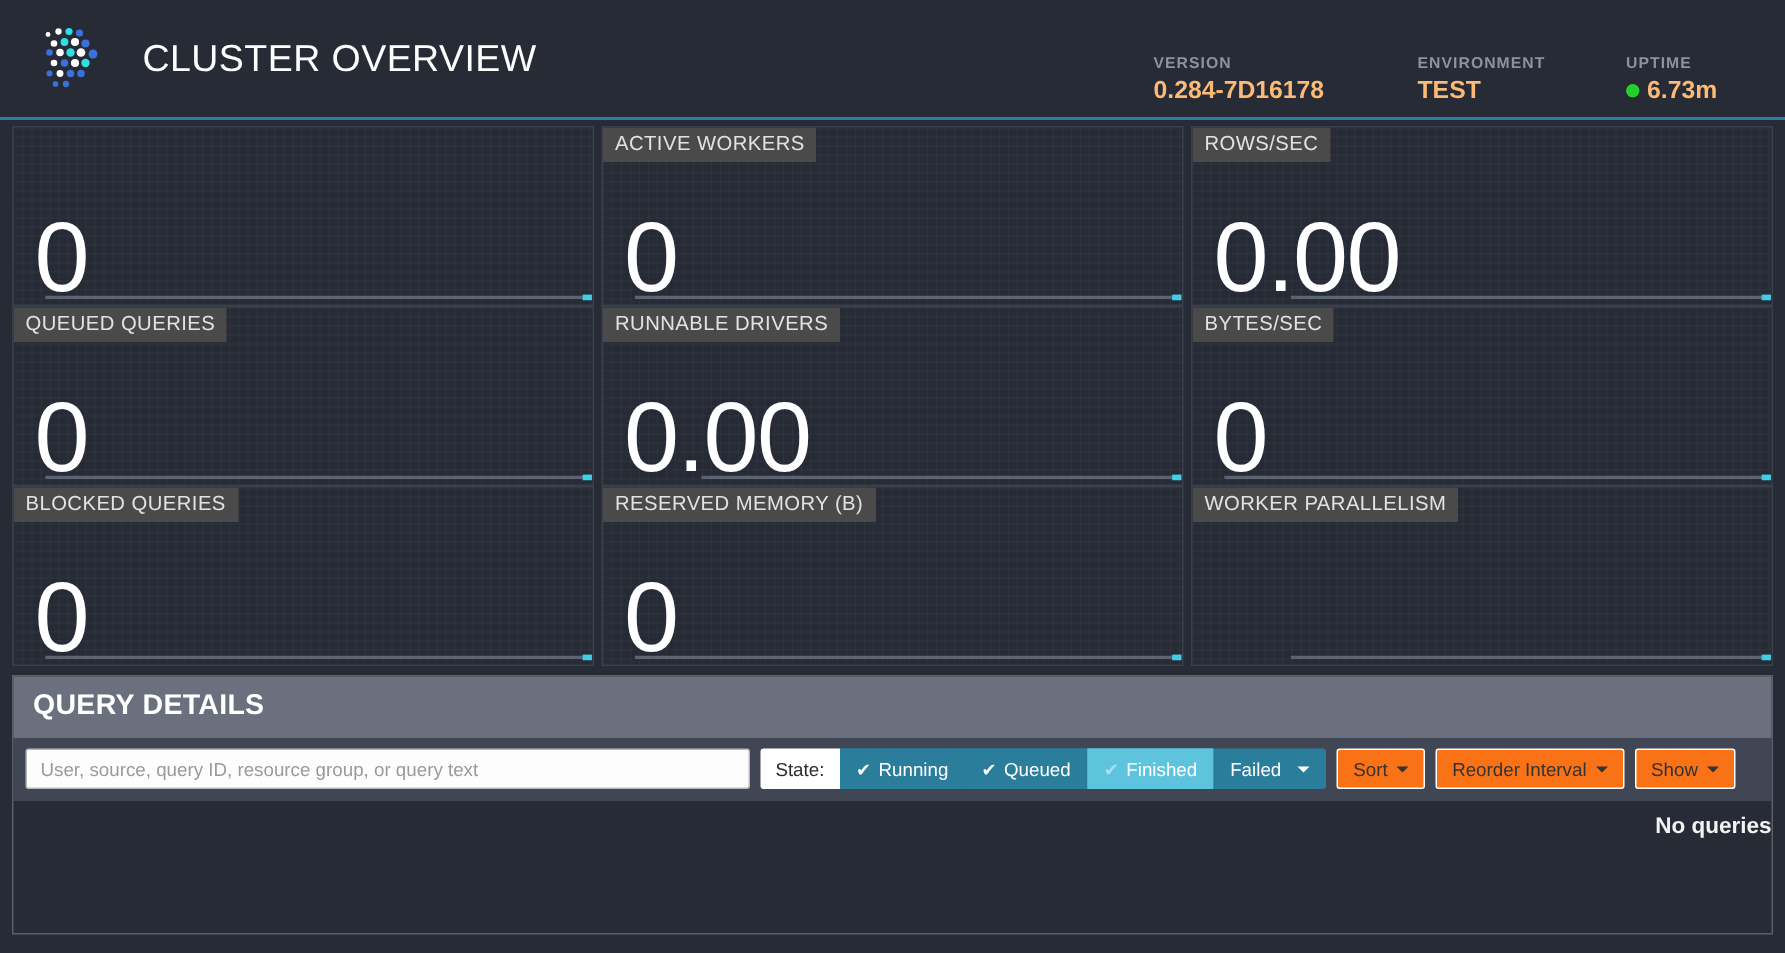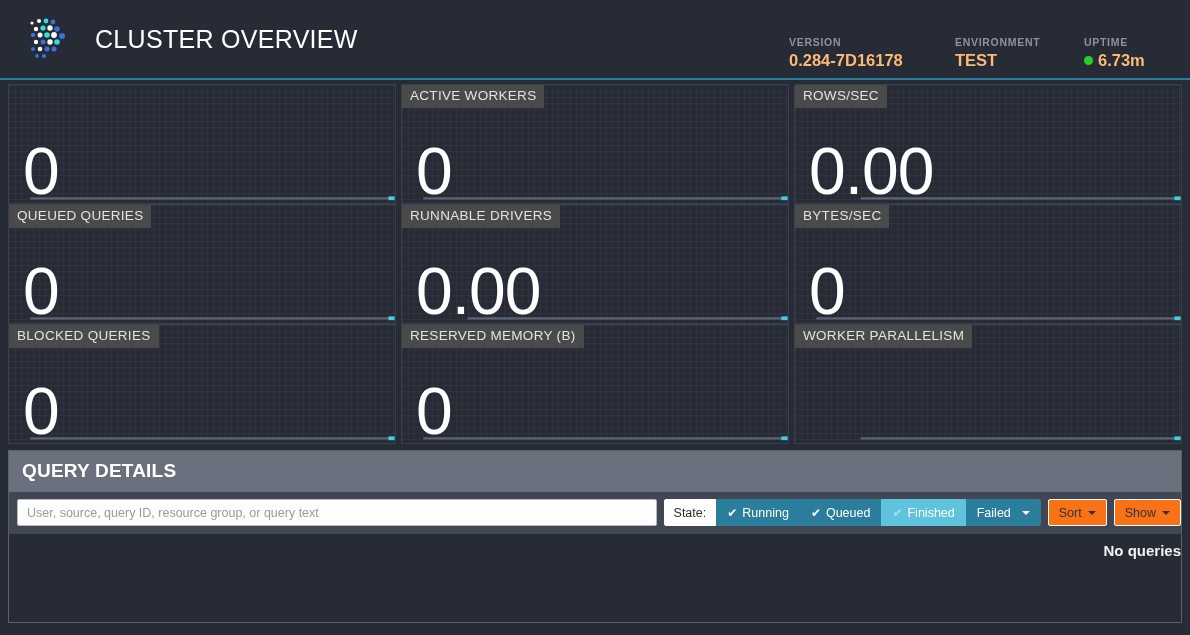--- a/index.html
+++ b/index.html
@@ -41,21 +41,21 @@
     font-size: 25px;
     font-weight: normal;
     letter-spacing: 0.3px;
     color: #ffffff;
     white-space: nowrap;
   }
   .header-meta {
     margin-left: auto;
     display: flex;
     align-items: flex-end;
-    gap: 4px;
+    gap: 14px;
     padding-right: 2px;
     margin-top: 24px;
   }
   .meta-block {
     display: flex;
     flex-direction: column;
     gap: 3px;
     padding-top: 3px;
   }
   .meta-block.version { width: 162px; }
@@ -154,21 +154,21 @@
     padding: 9px 13px 10px 13px;
   }
   .panel-title {
     font-size: 19px;
     font-weight: bold;
     color: #ffffff;
     letter-spacing: 0.2px;
   }
   .toolbar {
     background: #404654;
-    padding: 7px 0 8px 8px;
+    padding: 7px 24px 8px 8px;
     display: flex;
     align-items: center;
     gap: 7px;
   }
   .search-input {
     flex: 1 1 auto;
     height: 27px;
     background: #fdfdfd;
     border: 1px solid #b9b9b9;
     border-radius: 2px;
@@ -429,20 +429,24 @@
           <span class="caret"></span>
         </div>
       </div>
 
     <div class="btn-group" id="menu-group">
         <div class="btn white-btn" style="margin-left: 0px;">
           <span>Sort</span>
           <span class="caret"></span>
         </div>
         <div class="btn white-btn" style="margin-left: 7px;">
+          <span>Reorder Interval</span>
+          <span class="caret"></span>
+        </div>
+        <div class="btn white-btn" style="margin-left: 7px;">
           <span>Show</span>
           <span class="caret"></span>
         </div>
       </div>
   </div>
 
   <div class="panel-body">
     <div class="empty-msg">No queries</div>
   </div>
 </div>

